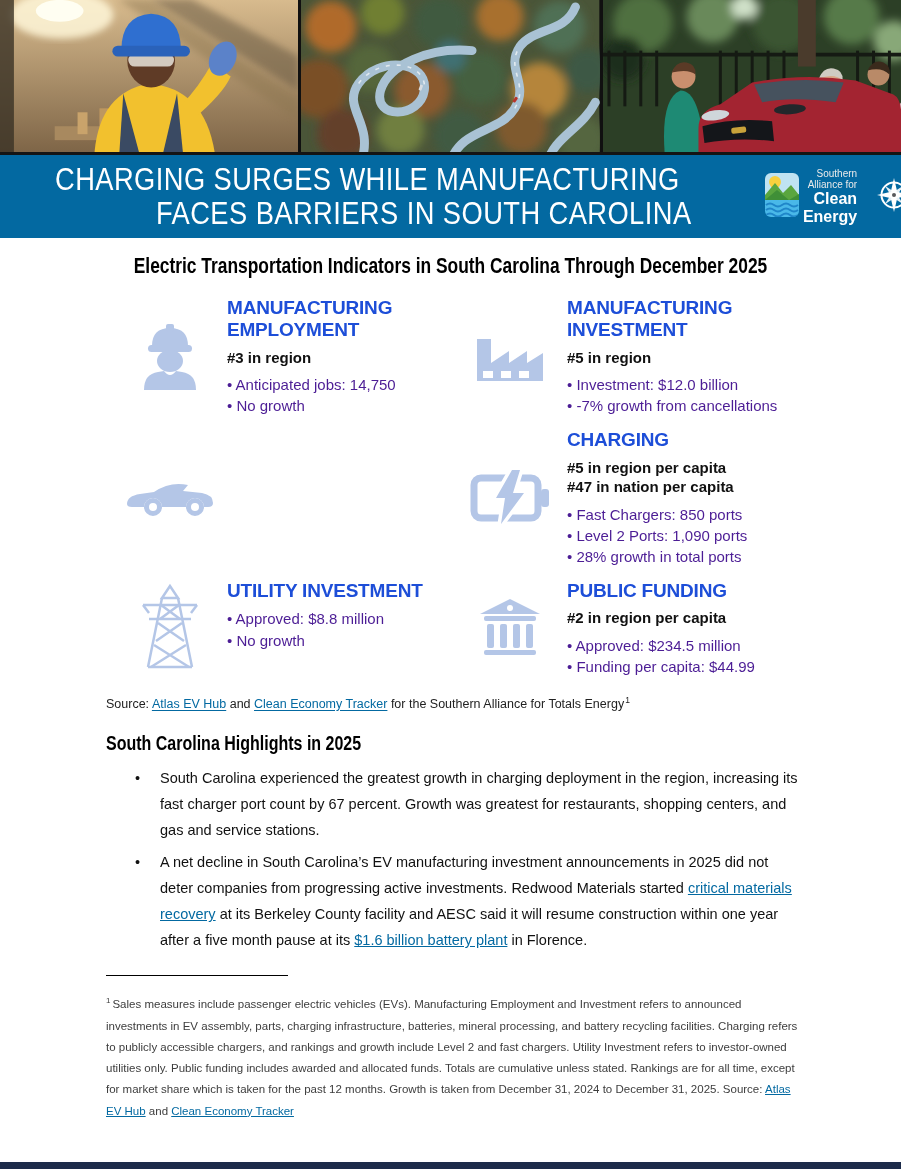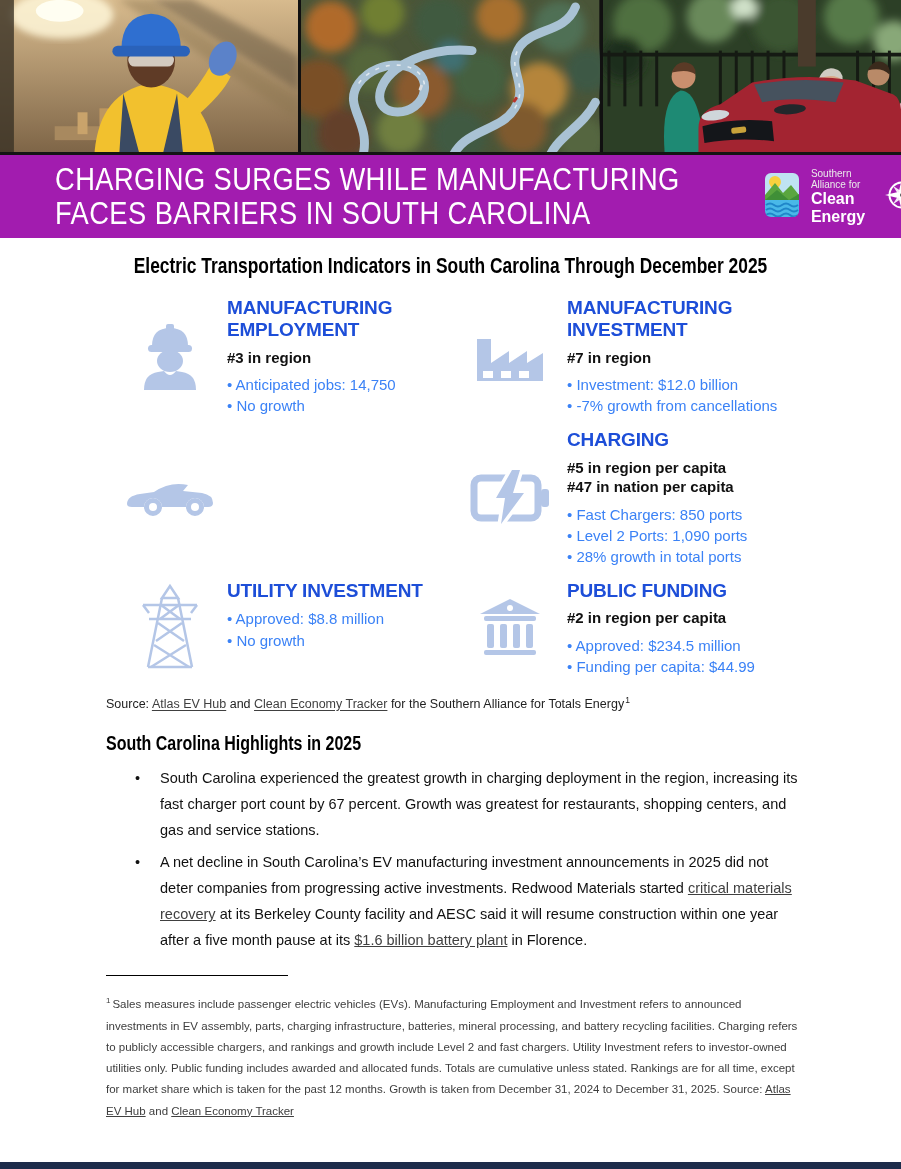--- a/index.html
+++ b/index.html
@@ -5,47 +5,47 @@
   html,body{margin:0;padding:0;background:#fff;}
   body{font-family:"Liberation Sans", sans-serif; color:#1a1a1a;}
   .page{position:relative;width:901px;height:1169px;background:#fff;overflow:hidden;}
 
   
   .photo-strip{position:absolute;top:0;left:0;right:0;height:155px;display:flex;gap:3px;background:#101010;border-bottom:3px solid #141414;box-sizing:border-box;}
   .photo{flex:1;overflow:hidden;position:relative;}
   .photo svg{display:block;width:100%;height:100%;}
 
   
-  .header-bar{position:absolute;top:155px;left:0;right:0;height:83px;background:#a21caf;display:flex;align-items:center;padding:0 20px 0 55px;box-sizing:border-box;}
+  .header-bar{position:absolute;top:155px;left:0;right:0;height:83px;background:#0369a1;display:flex;align-items:center;padding:0 20px 0 55px;box-sizing:border-box;text-align:right;}
   .header-title{flex:1;color:#fff;font-size:31px;line-height:34px;font-weight:400;letter-spacing:.5px;}
   .header-title .cond{display:inline-block;transform:scaleX(.88);transform-origin:0 50%;white-space:nowrap;}
   .logos{display:flex;align-items:center;gap:20px;}
-  .sace-logo{display:flex;align-items:center;gap:12px;}
+  .sace-logo{display:flex;align-items:center;gap:4px;}
   .sace-text{color:#fff;line-height:1.1;}
   .sace-top{font-size:10px;color:#eaeaea;}
   .sace-bottom{font-size:16px;font-weight:700;}
   .atlas-logo{display:flex;align-items:center;gap:7px;}
 
   
   .content{position:absolute;top:238px;left:0;right:0;}
   .indicators-title{margin:15px 0 0 0;text-align:center;font-size:22px;font-weight:700;color:#000;}
   .indicators-title .cond{display:block;transform:scaleX(.79);transform-origin:50% 50%;white-space:nowrap;}
 
   .grid{display:grid;grid-template-columns:340px 350px;margin:16px 0 0 122px;}
   .card{display:flex;margin-bottom:10px;}
   .card-icon{width:95px;min-width:95px;display:flex;align-items:center;justify-content:center;margin-right:10px;}
   .card-body{flex:1;padding-top:2px;}
   .card-heading{font-size:19px;font-weight:700;color:#1d4ed8;line-height:1.15;letter-spacing:-.2px;max-width:215px;margin-bottom:7px;}
   .card-rank{font-size:15px;font-weight:700;color:#111;line-height:1.3;}
   .card-bullets{list-style:none;margin:7px 0 0 0;padding:0;}
-  .card-bullets li{font-size:15px;line-height:1.42;color:#3b82f6;}
+  .card-bullets li{font-size:15px;line-height:1.42;color:#4c1d95;}
   .card-bullets li::before{content:"• ";}
 
   .source-line{margin:8px 0 0 106px;font-size:12.5px;color:#222;}
-  a.doc-link{color:#404040;text-decoration:underline;cursor:pointer;}
+  a.doc-link{color:#0369a1;text-decoration:underline;cursor:pointer;}
   sup.fn{font-size:8.5px;vertical-align:super;margin-left:1px;}
 
   .highlights-title{margin:20px 0 0 106px;font-size:20px;font-weight:700;color:#000;}
   .highlights-title .cond{display:inline-block;transform:scaleX(.8);transform-origin:0 50%;white-space:nowrap;}
   .highlights{list-style:none;margin:10px 0 0 133px;padding:0;width:665px;}
   .highlights li{position:relative;padding-left:27px;font-size:14.5px;line-height:1.8;color:#111;margin-bottom:6px;}
   .highlights li::before{content:"•";position:absolute;left:2px;}
 
   .footnote-rule{margin:22px 0 0 106px;width:182px;border-top:1.6px solid #000;}
   .footnote{margin:18px 0 0 106px;width:692px;font-size:11.5px;line-height:1.85;color:#3d3d3d;}
@@ -273,21 +273,21 @@
         <div class="card-icon">
           <svg width="74" height="58" viewBox="0 0 74 58">
             <path d="M4 54 V12 H18 V36 L36 24 V36 L54 24 V36 L70 26 V54 Z" fill="#B4C6E7"></path>
             <rect x="10" y="44" width="10" height="7" fill="#fff"></rect>
             <rect x="28" y="44" width="10" height="7" fill="#fff"></rect>
             <rect x="46" y="44" width="10" height="7" fill="#fff"></rect>
           </svg>
         </div>
         <div class="card-body">
           <div class="card-heading">MANUFACTURING INVESTMENT</div>
-          <div class="card-rank">#7 in region</div>
+          <div class="card-rank">#5 in region</div>
           <ul class="card-bullets">
             <li>Investment: $12.0 billion</li>
             <li>-7% growth from cancellations</li>
           </ul>
         </div>
       </div>
 
       <div class="card">
         <div class="card-icon">
           <svg width="92" height="38" viewBox="0 0 92 38">

